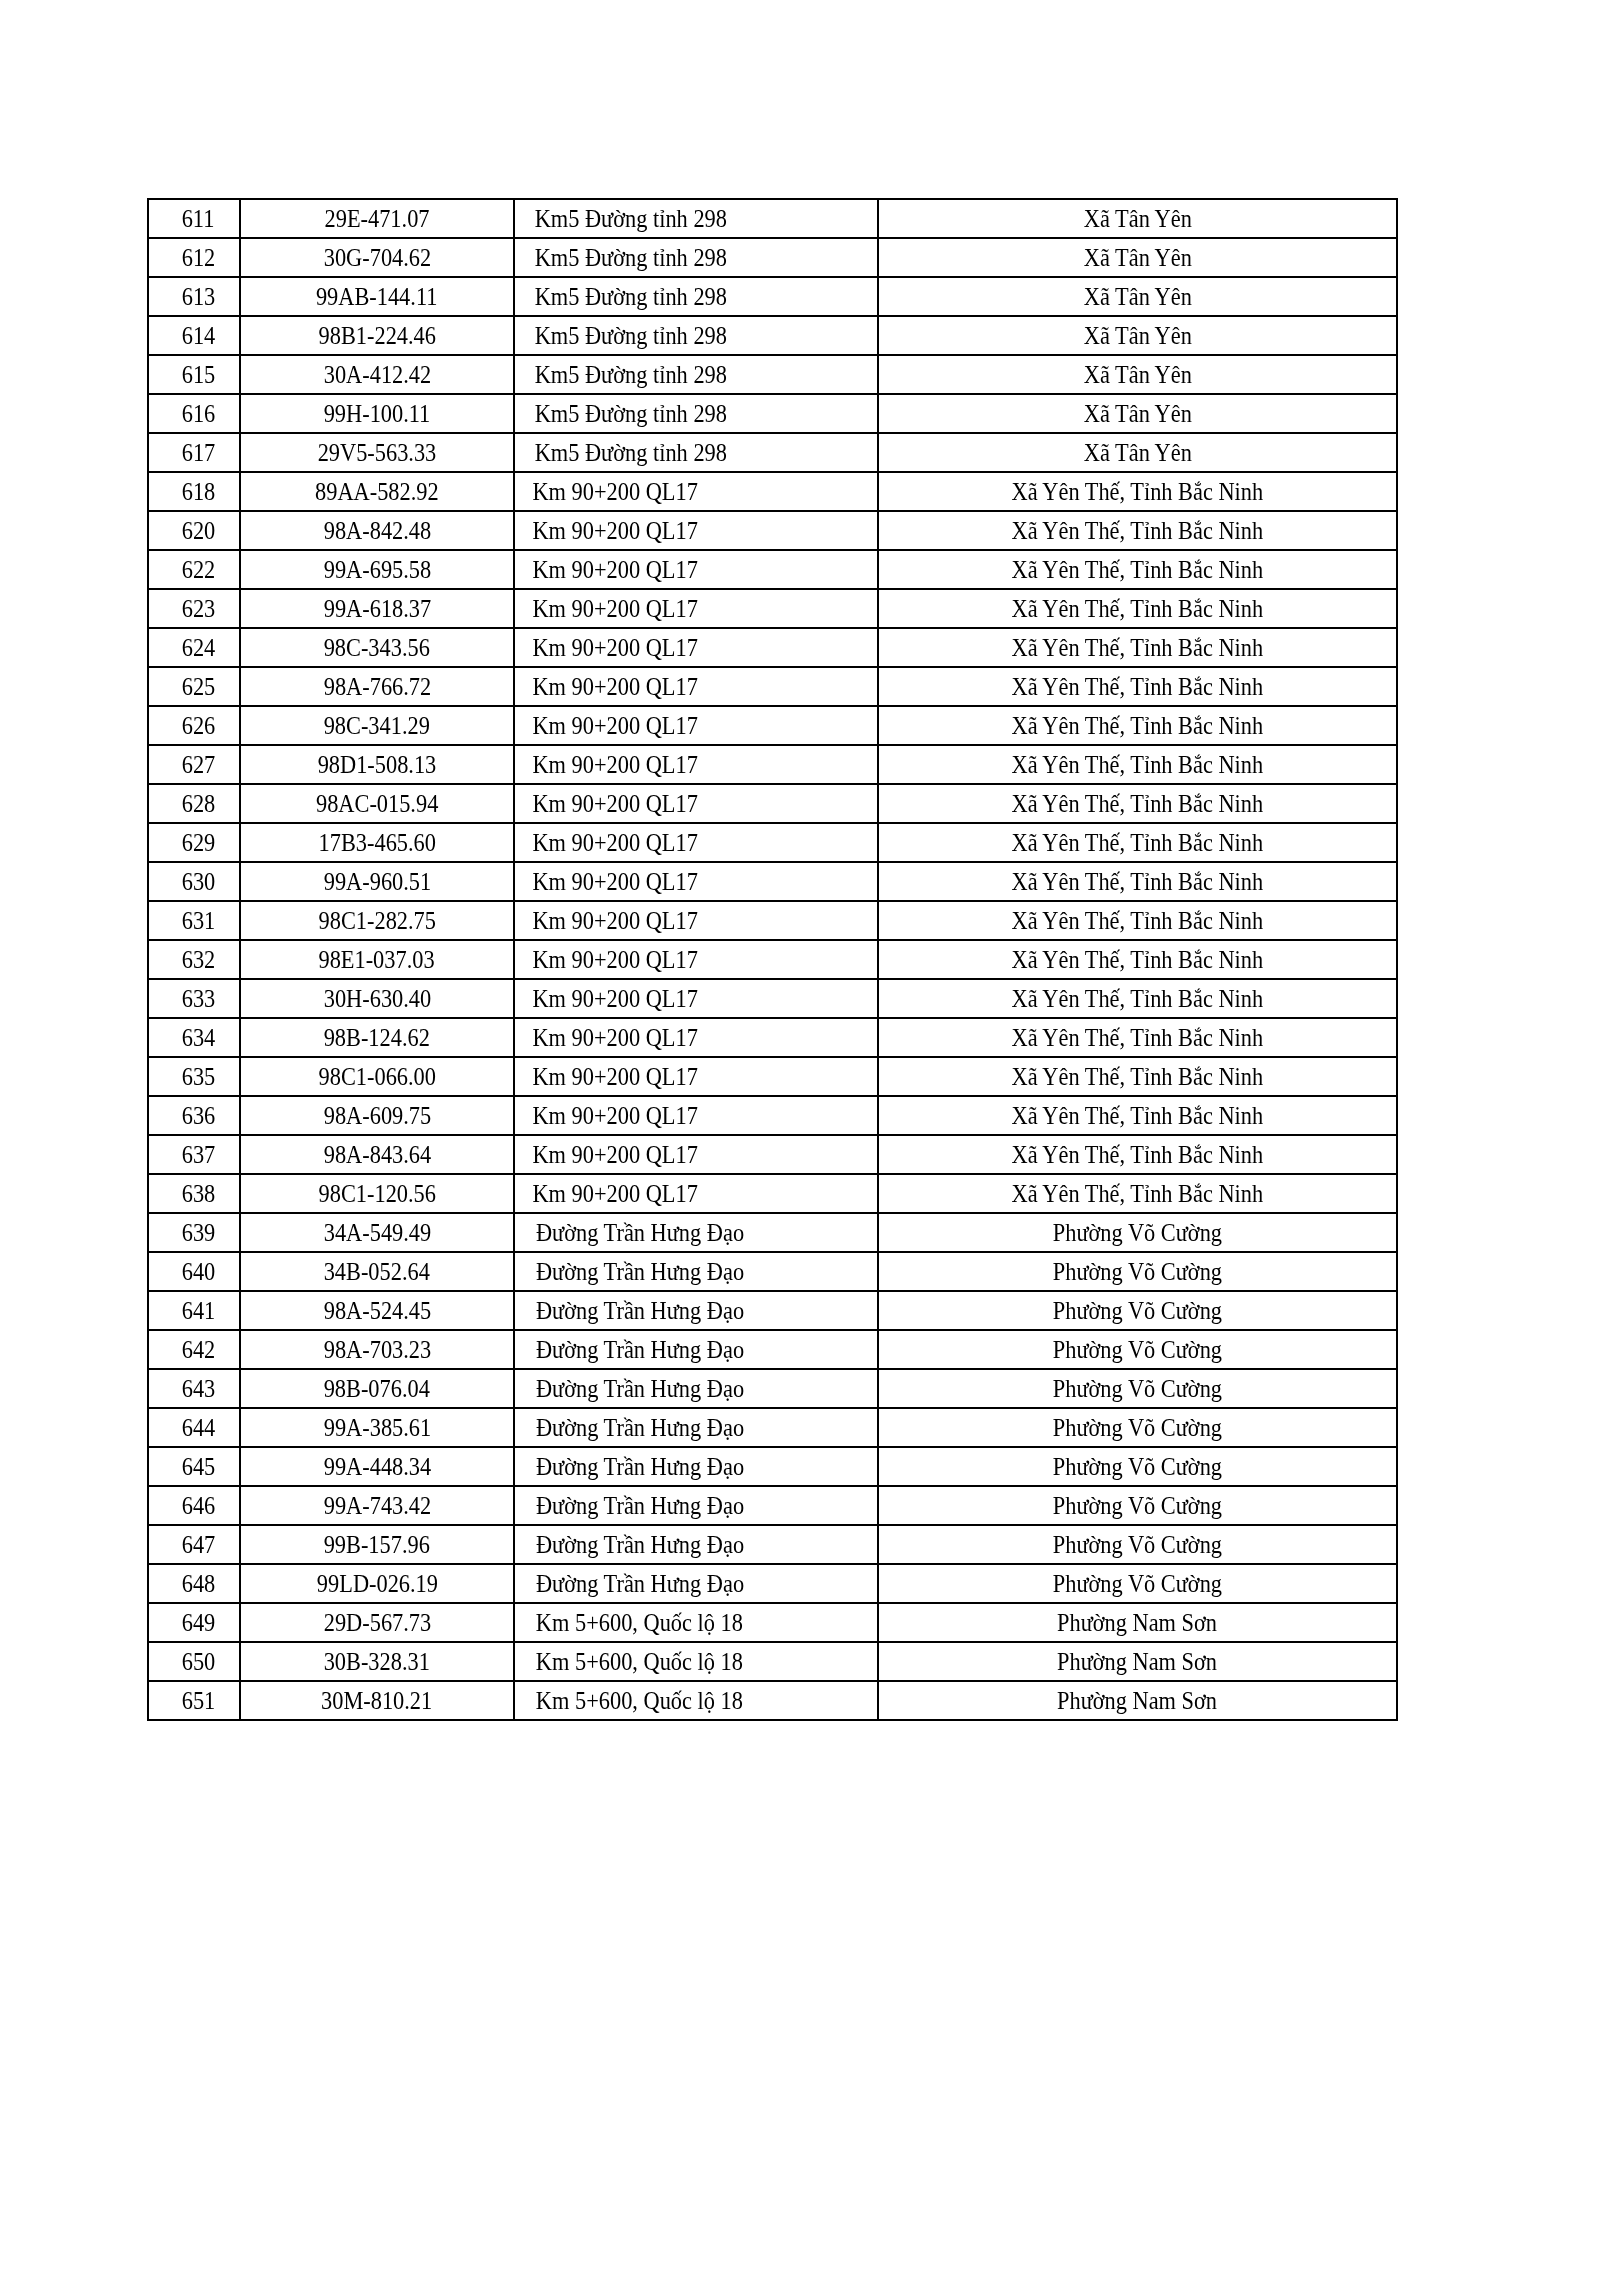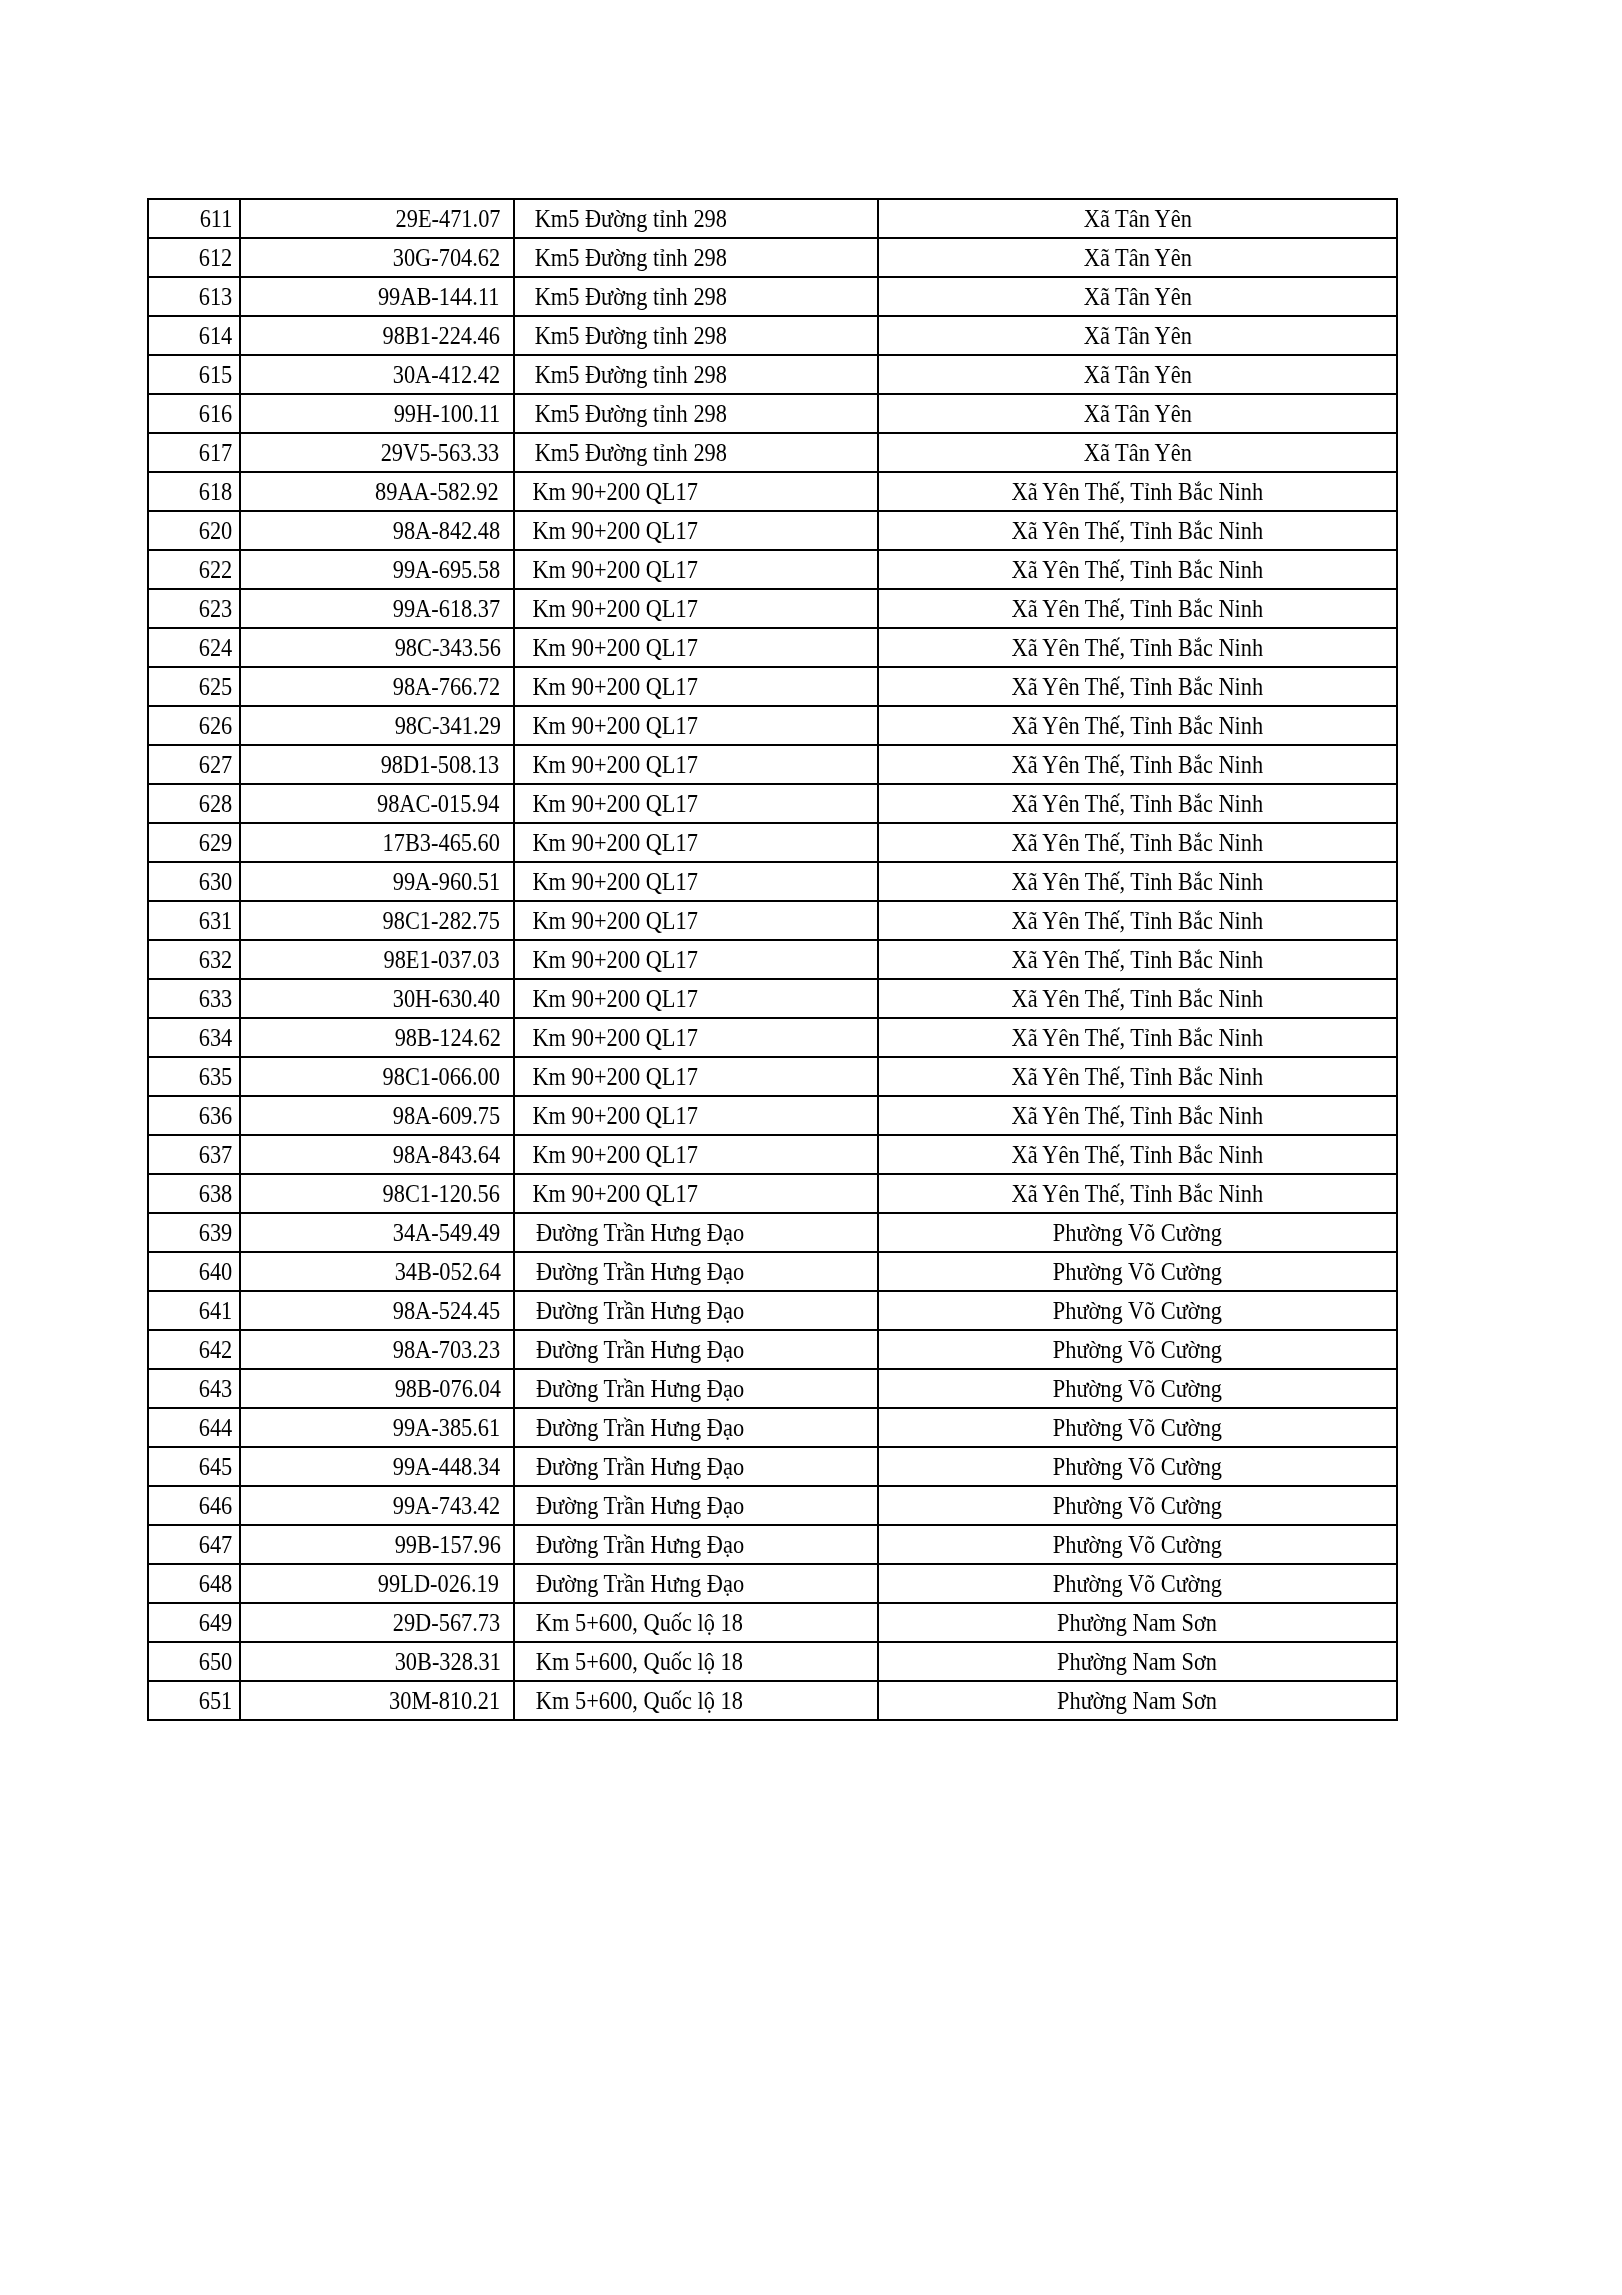--- a/index.html
+++ b/index.html
@@ -53,22 +53,22 @@
     
     transform: none;
   }
 
   #vehicle-table td > span.cellv {
     display: inline-block;
     transform: scaleX(0.86);
     transform-origin: center center;
   }
 
-  #vehicle-table td.col-stt   { text-align: right; padding-left: 12px; }
-  #vehicle-table td.col-plate { text-align: right; }
+  #vehicle-table td.col-stt   { text-align: center; padding-left: 12px; }
+  #vehicle-table td.col-plate { text-align: center; }
   #vehicle-table td.col-loc   { text-align: left; }
   #vehicle-table td.col-ward  { text-align: center; }
 </style>
 </head>
 <body>
 
 <div id="page">
   <table id="vehicle-table">
     <colgroup>
       <col class="c-stt">

